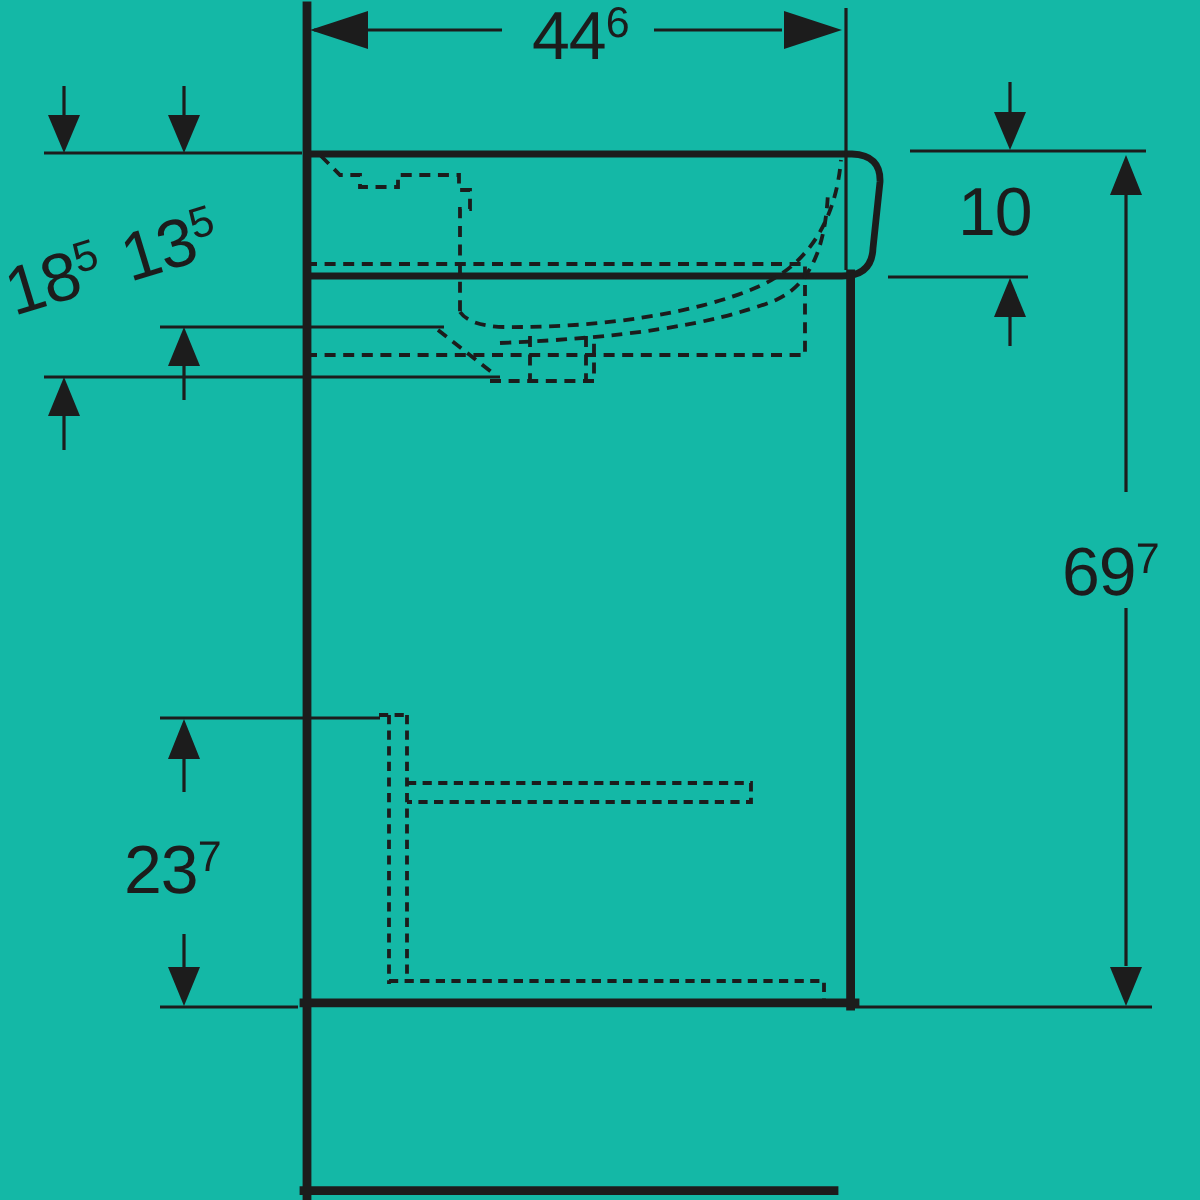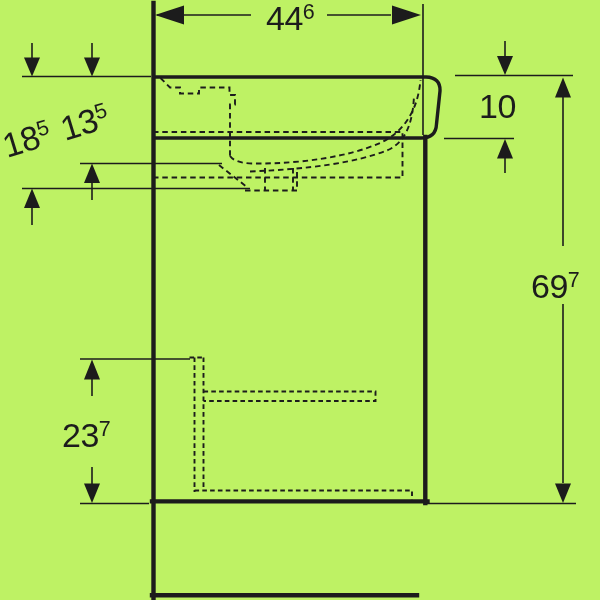--- a/index.html
+++ b/index.html
@@ -1,16 +1,16 @@
 <!DOCTYPE html>
 <html><head>
 <meta charset="utf-8">
 <style>
   html,body{margin:0;padding:0;background:#ffffff;}
-  .stage{width:600px;height:600px;position:relative;background:#bef264;overflow:hidden;}
+  .stage{width:600px;height:600px;position:relative;background:#14b8a6;overflow:hidden;}
   svg{display:block;}
   .thick{stroke:#1c1c1c;stroke-width:4.4;fill:none;stroke-linecap:square;}
   .outline{stroke:#1c1c1c;stroke-width:3.4;fill:none;stroke-linejoin:round;}
   .thin{stroke:#1c1c1c;stroke-width:1.6;fill:none;}
   .dash{stroke:#1c1c1c;stroke-width:1.9;fill:none;stroke-dasharray:5.5 3.8;}
   .dash2{stroke:#1c1c1c;stroke-width:1.9;fill:none;stroke-dasharray:4.6 3.2;}
   .arrow{fill:#1c1c1c;stroke:none;}
   text{font-family:"Liberation Sans","DejaVu Sans",sans-serif;fill:#1c1c1c;font-size:34px;letter-spacing:-0.5px;}
   .sup{font-size:21.5px;letter-spacing:0;}
 </style>

